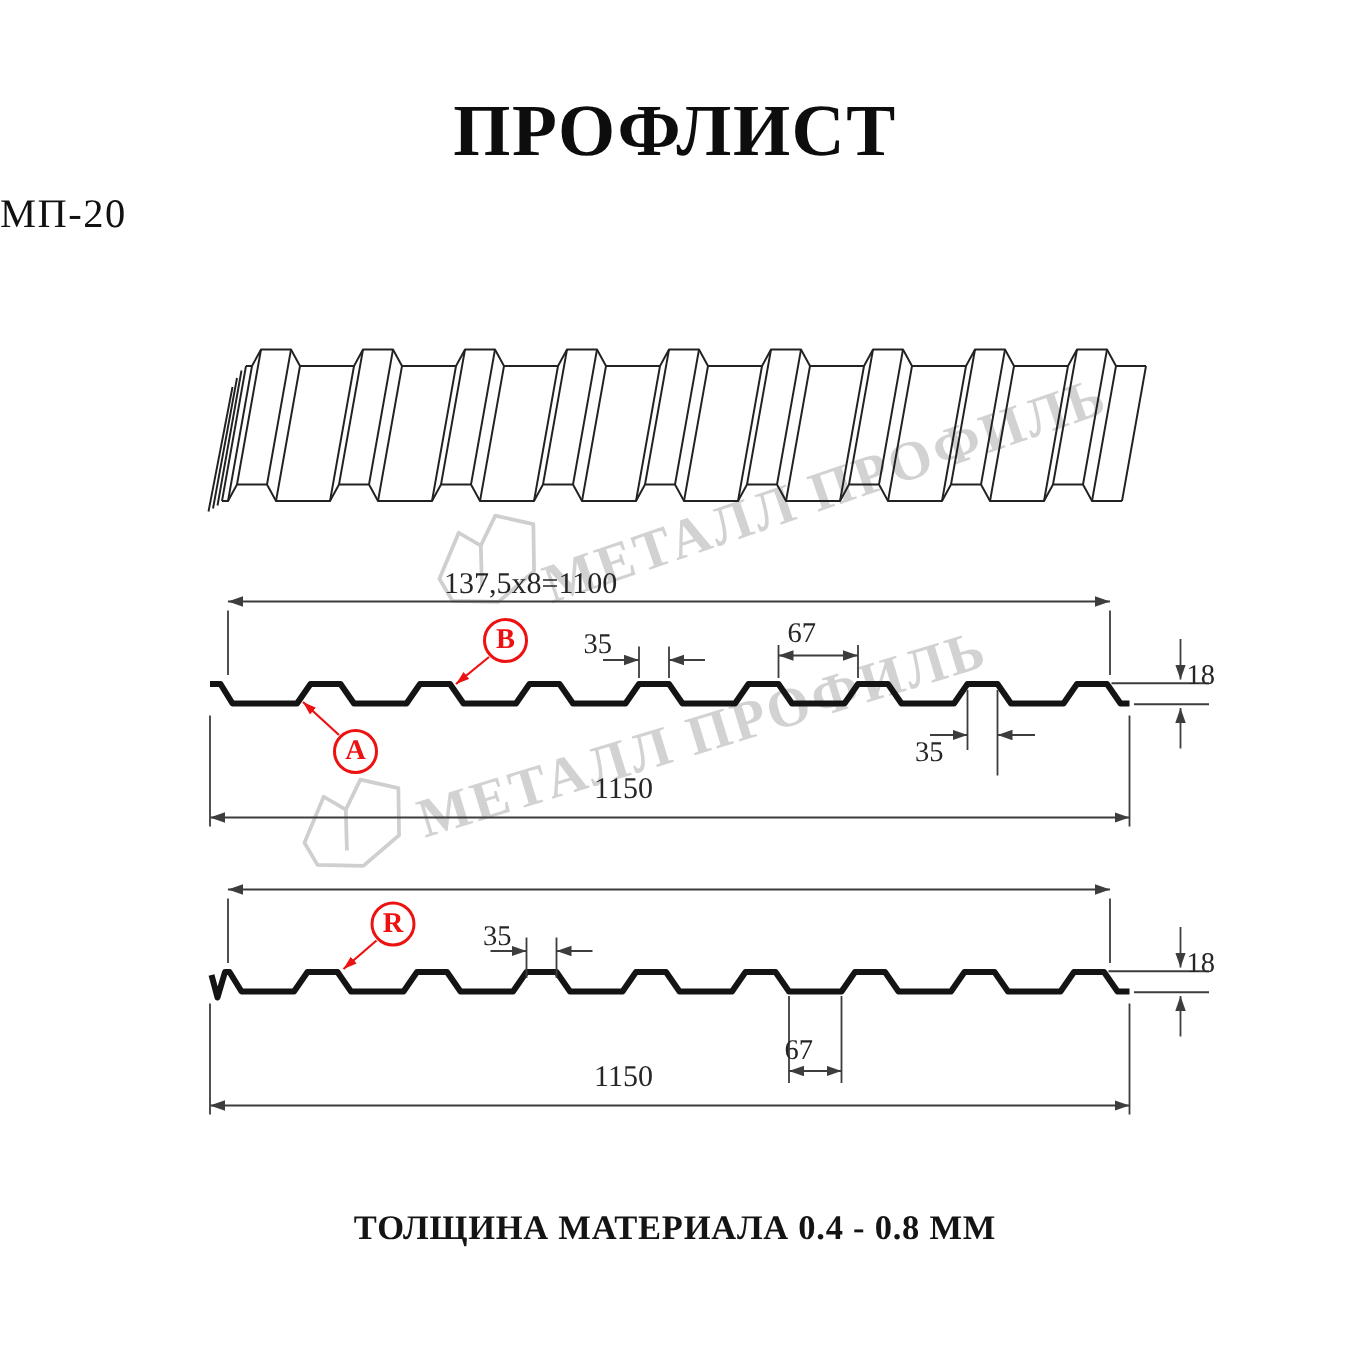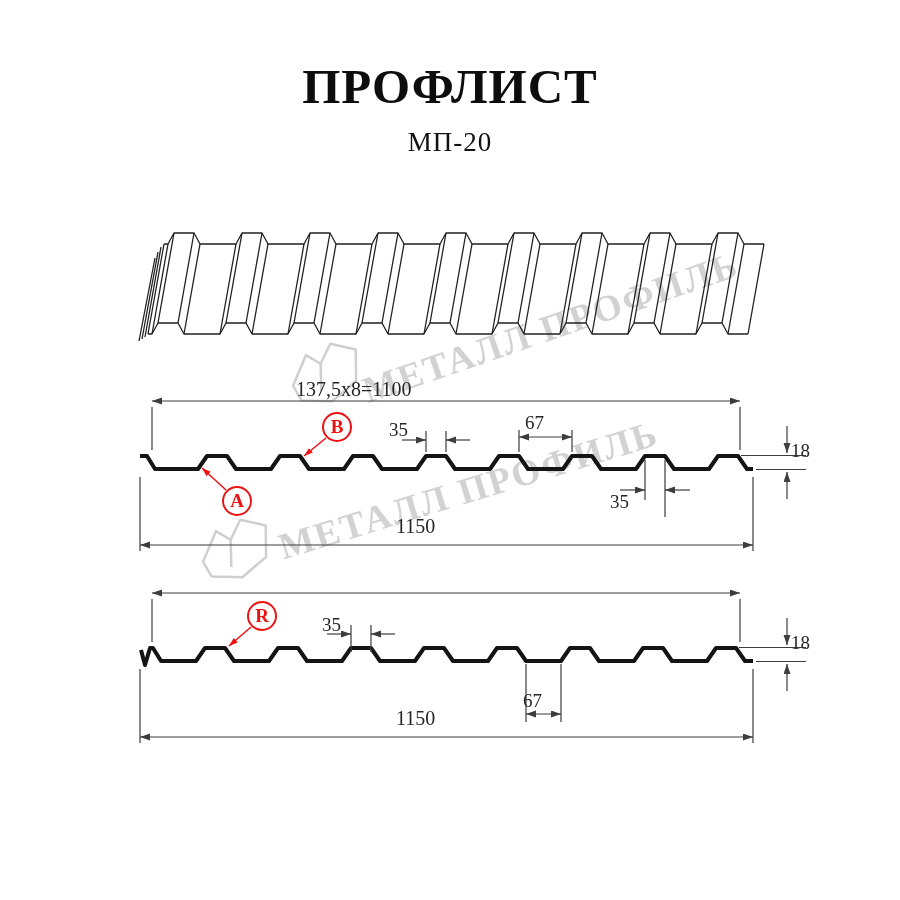--- a/index.html
+++ b/index.html
@@ -1,20 +1,20 @@
 <!DOCTYPE html>
 <html><head>
 <meta charset="utf-8">
 <style>
   html,body{margin:0;padding:0;background:#ffffff;}
   .canvas{position:relative;width:900px;height:900px;background:#ffffff;overflow:hidden;
           font-family:Liberation Serif, serif;padding-left:12px;}
   .page-title{position:absolute;left:0;top:58px;width:900px;text-align:center;
               font-size:49px;font-weight:700;letter-spacing:1px;color:#0d0d0d;}
-  .page-subtitle{position:absolute;left:0;top:127px;width:900px;text-align:center;
+  .page-subtitle{position:absolute;left:0;top:127px;width:900px;text-align:left;
               font-size:27px;font-weight:500;letter-spacing:1px;color:#111;}
   .footer-note{position:absolute;left:0;top:806px;width:900px;text-align:center;
               font-size:23px;font-weight:600;letter-spacing:.5px;color:#141414;}
   .wm-text{position:absolute;color:#d2d2d2;font-weight:700;font-size:37px;letter-spacing:2px;
            white-space:nowrap;transform-origin:left center;}
   .wm-text-1{left:364px;top:372px;height:40px;line-height:40px;transform:rotate(-19deg);}
   .wm-text-2{left:280px;top:528px;height:40px;line-height:40px;transform:rotate(-17deg);}
   .wm-logo{position:absolute;}
   .wm-logo-1{left:286px;top:342px;transform:rotate(-10deg);}
   .wm-logo-2{left:196px;top:518px;transform:rotate(-10deg);}
@@ -136,13 +136,14 @@
 
   <div class="dim-label" style="left:322px;top:614px;width:44px">35</div>
   <div class="dim-label" style="left:523px;top:690px;width:40px">67</div>
   <div class="dim-label" style="left:791px;top:632px;width:40px;text-align:left">18</div>
   <div class="dim-label dim-big" style="left:396px;top:707px;width:100px">1150</div>
 
   <div class="circle-label" style="left:222px;top:486px">A</div>
   <div class="circle-label" style="left:322px;top:412px">B</div>
   <div class="circle-label" style="left:247px;top:601px">R</div>
 
+  <div class="footer-note">ТОЛЩИНА МАТЕРИАЛА 0.4 - 0.8 ММ</div>
 </div>
 
 </body></html>

